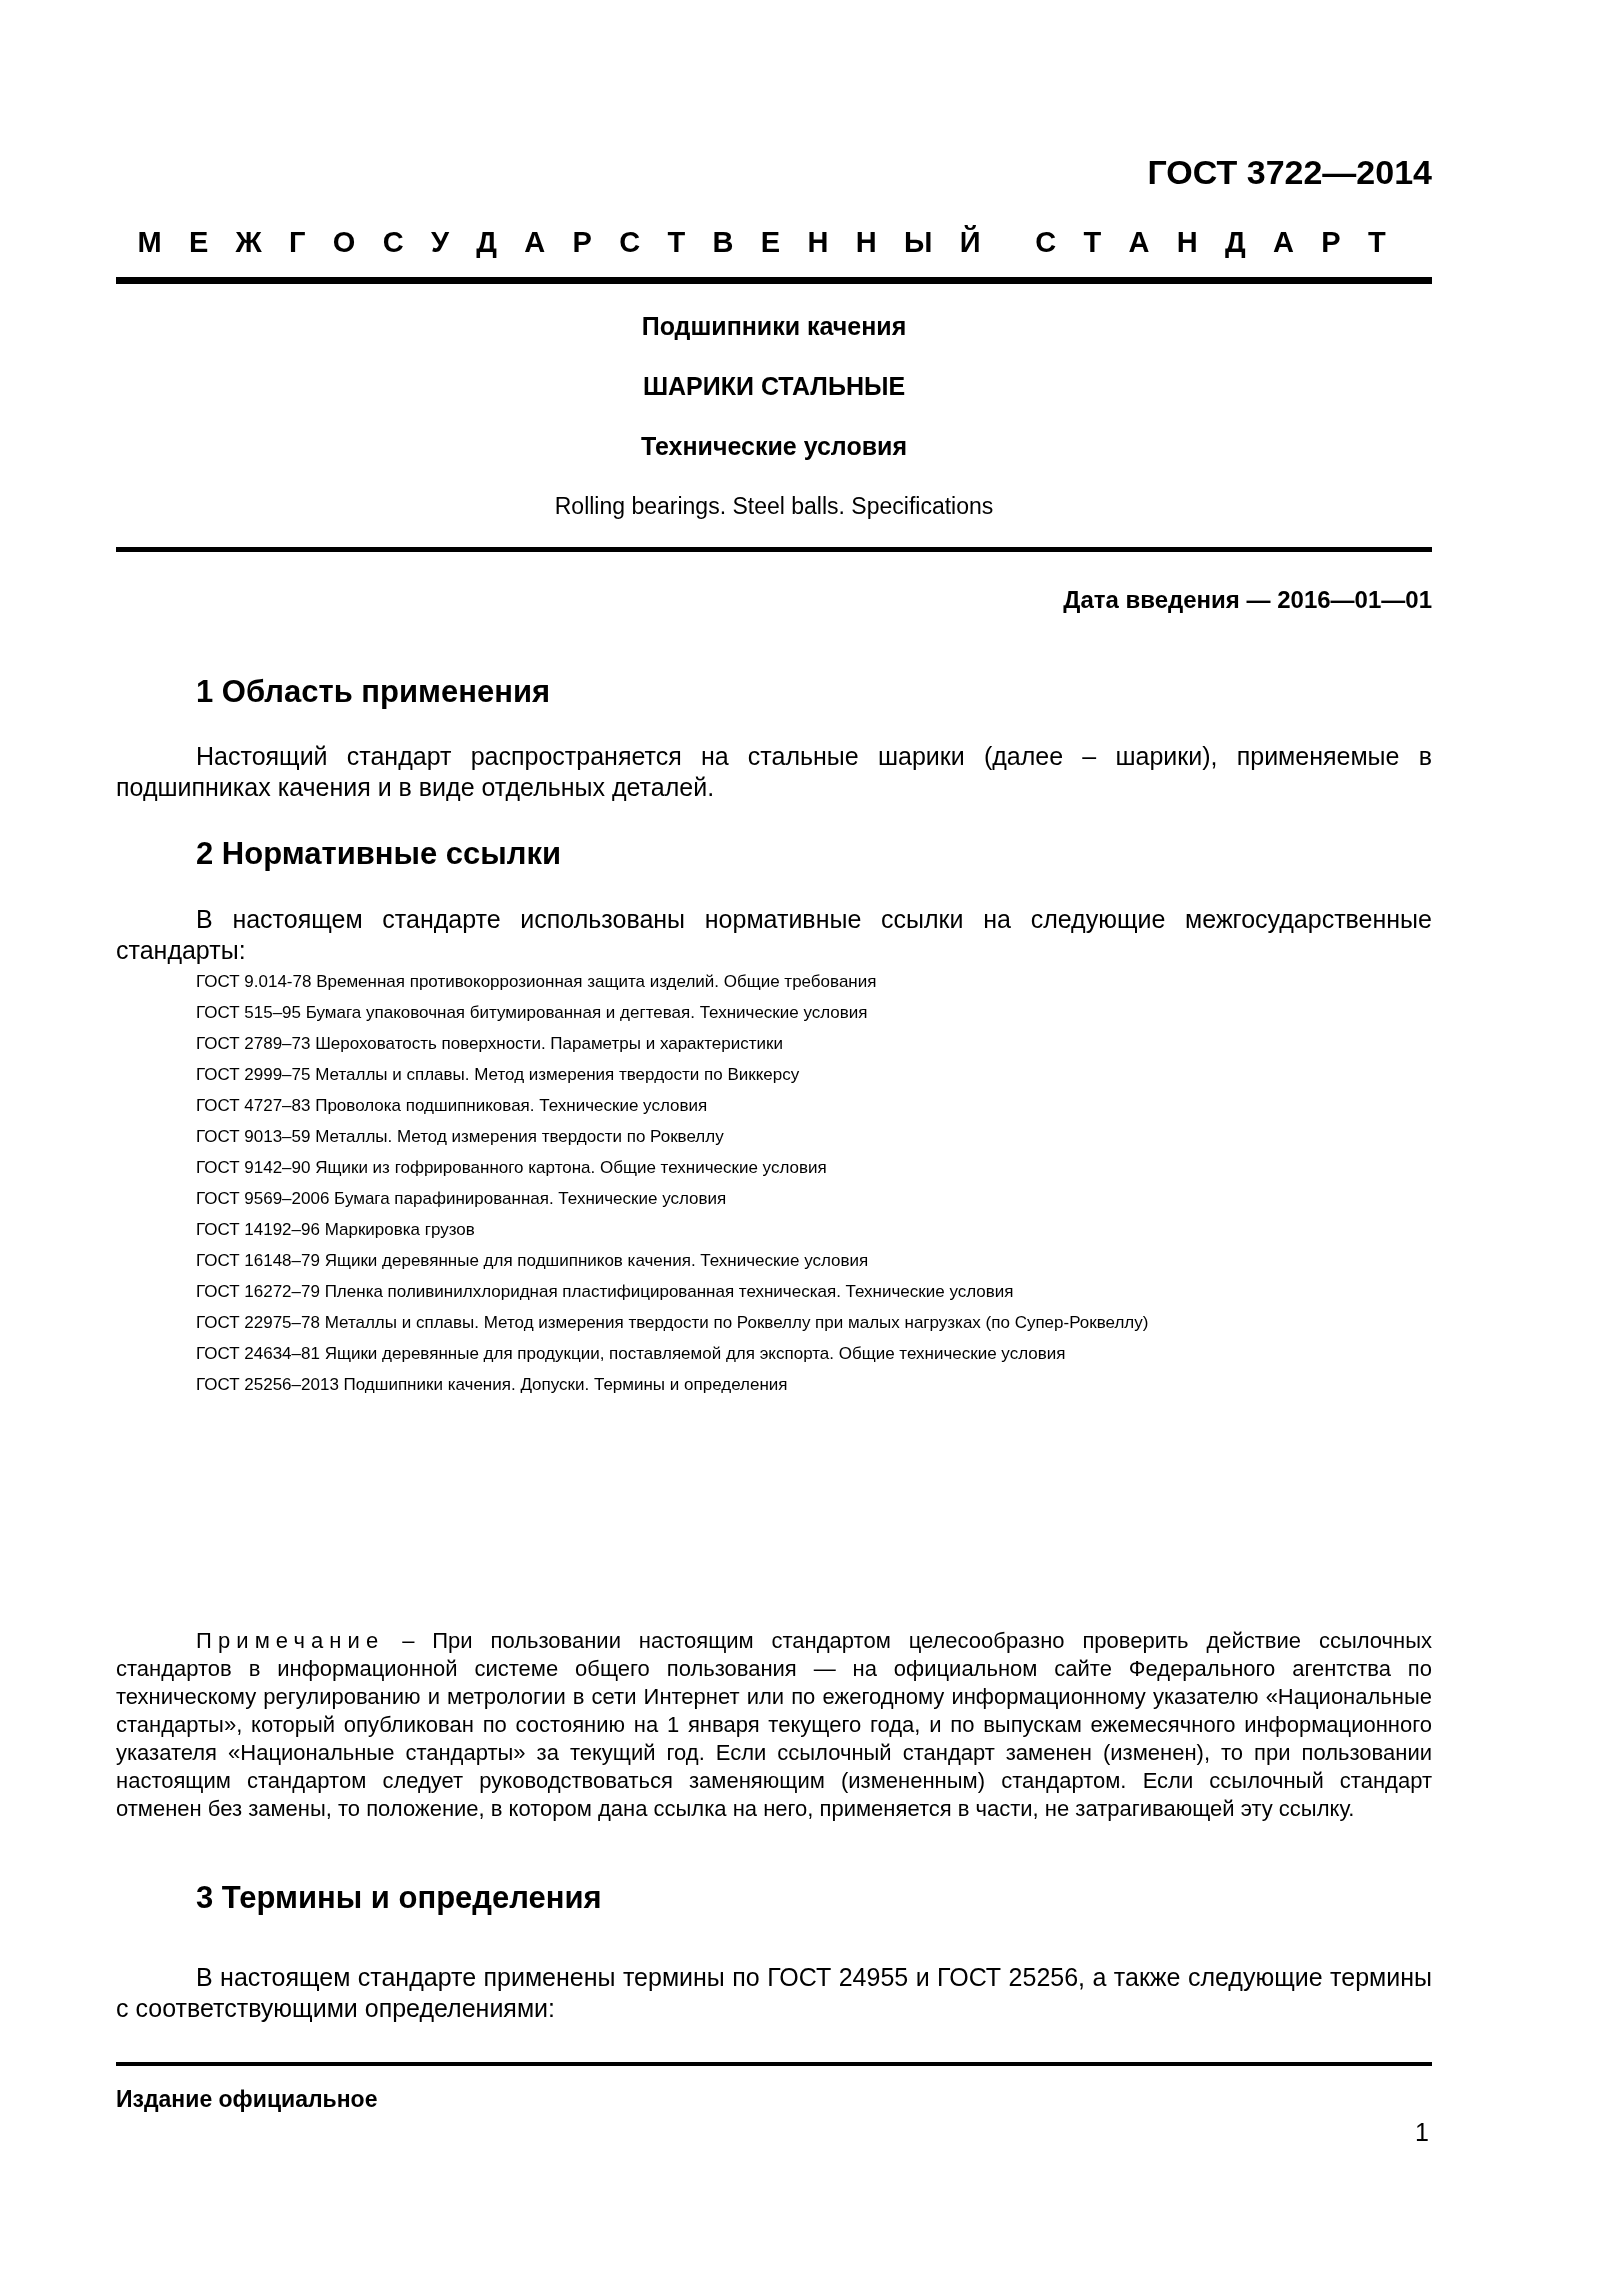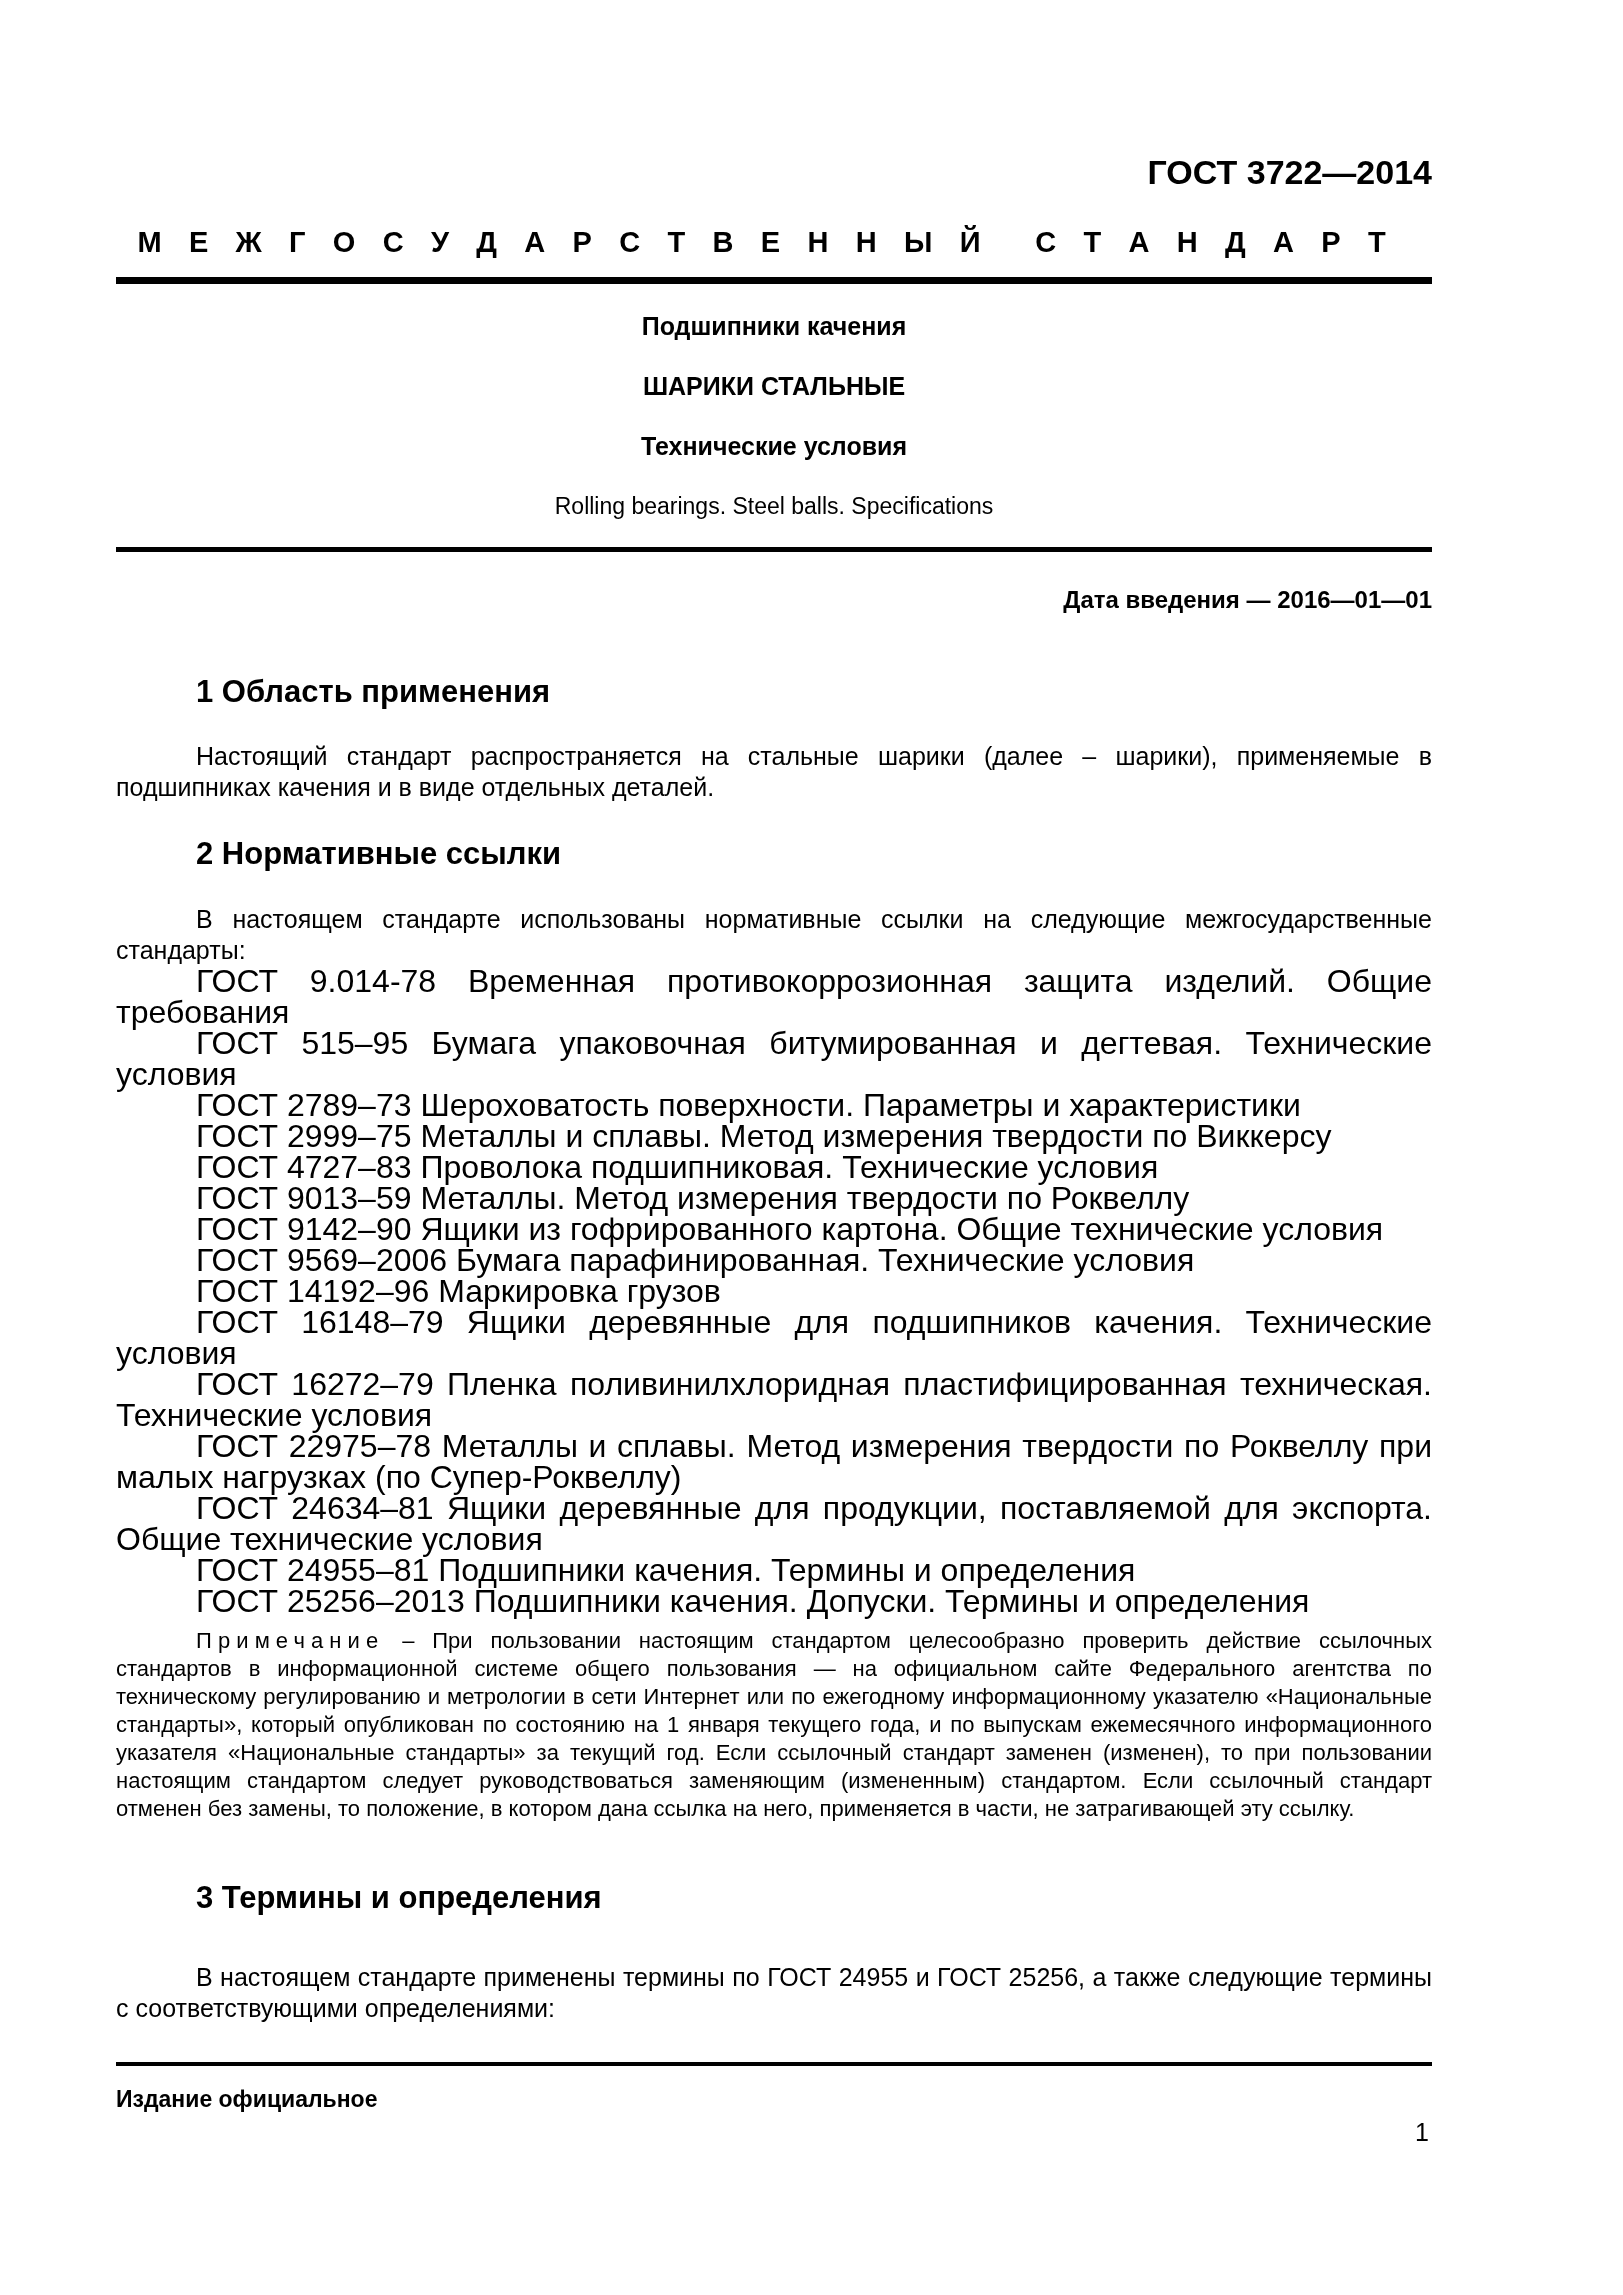--- a/index.html
+++ b/index.html
@@ -96,21 +96,21 @@
     .p3 { top: 1962px; }
 
     .refs {
       position: absolute;
       left: 0;
       top: 966px;
       width: 1316px;
       margin: 0;
       padding: 0;
       list-style: none;
-      font-size: 32px;
+      font-size: 17px;
       line-height: 31px;
     }
     .refs li {
       text-align: justify;
       text-indent: 80px;
       margin: 0;
     }
 
     .note {
       position: absolute;
@@ -202,21 +202,20 @@
     <li>ГОСТ 2999–75 Металлы и сплавы. Метод измерения твердости по Виккерсу</li>
     <li>ГОСТ 4727–83 Проволока подшипниковая. Технические условия</li>
     <li>ГОСТ 9013–59 Металлы. Метод измерения твердости по Роквеллу</li>
     <li>ГОСТ 9142–90 Ящики из гофрированного картона. Общие технические условия</li>
     <li>ГОСТ 9569–2006 Бумага парафинированная. Технические условия</li>
     <li>ГОСТ 14192–96 Маркировка грузов</li>
     <li>ГОСТ 16148–79 Ящики деревянные для подшипников качения. Технические условия</li>
     <li>ГОСТ 16272–79 Пленка поливинилхлоридная пластифицированная техническая. Технические условия</li>
     <li>ГОСТ 22975–78 Металлы и сплавы. Метод измерения твердости по Роквеллу при малых нагрузках (по Супер-Роквеллу)</li>
     <li>ГОСТ 24634–81 Ящики деревянные для продукции, поставляемой для экспорта. Общие техни­ческие условия</li>
-    <li>ГОСТ 24955–81 Подшипники качения. Термины и определения</li>
     <li>ГОСТ 25256–2013 Подшипники качения. Допуски. Термины и определения</li>
   </ul>
 
   <div class="note"><span class="note-label">Примечание</span><span> – При пользовании настоящим стандартом целесообразно проверить действие ссы­лочных стандартов в информационной системе общего пользования — на официальном сайте Федерального агентства по техническому регулированию и метрологии в сети Интернет или по ежегодному информационному указателю «Национальные стандарты», который опубликован по состоянию на 1 января текущего года, и по вы­пускам ежемесячного информационного указателя «Национальные стандарты» за текущий год. Если ссылочный стандарт заменен (изменен), то при пользовании настоящим стандартом следует руководствоваться заменяю­щим (измененным) стандартом. Если ссылочный стандарт отменен без замены, то положение, в котором дана ссылка на него, применяется в части, не затрагивающей эту ссылку.</span></div>
 
   <div class="heading h3">3 Термины и определения</div>
   <div class="para p3">В настоящем стандарте применены термины по ГОСТ 24955 и ГОСТ 25256, а также следующие термины с соответствующими определениями:</div>
 
   <div class="rule rule-bottom"></div>
 

